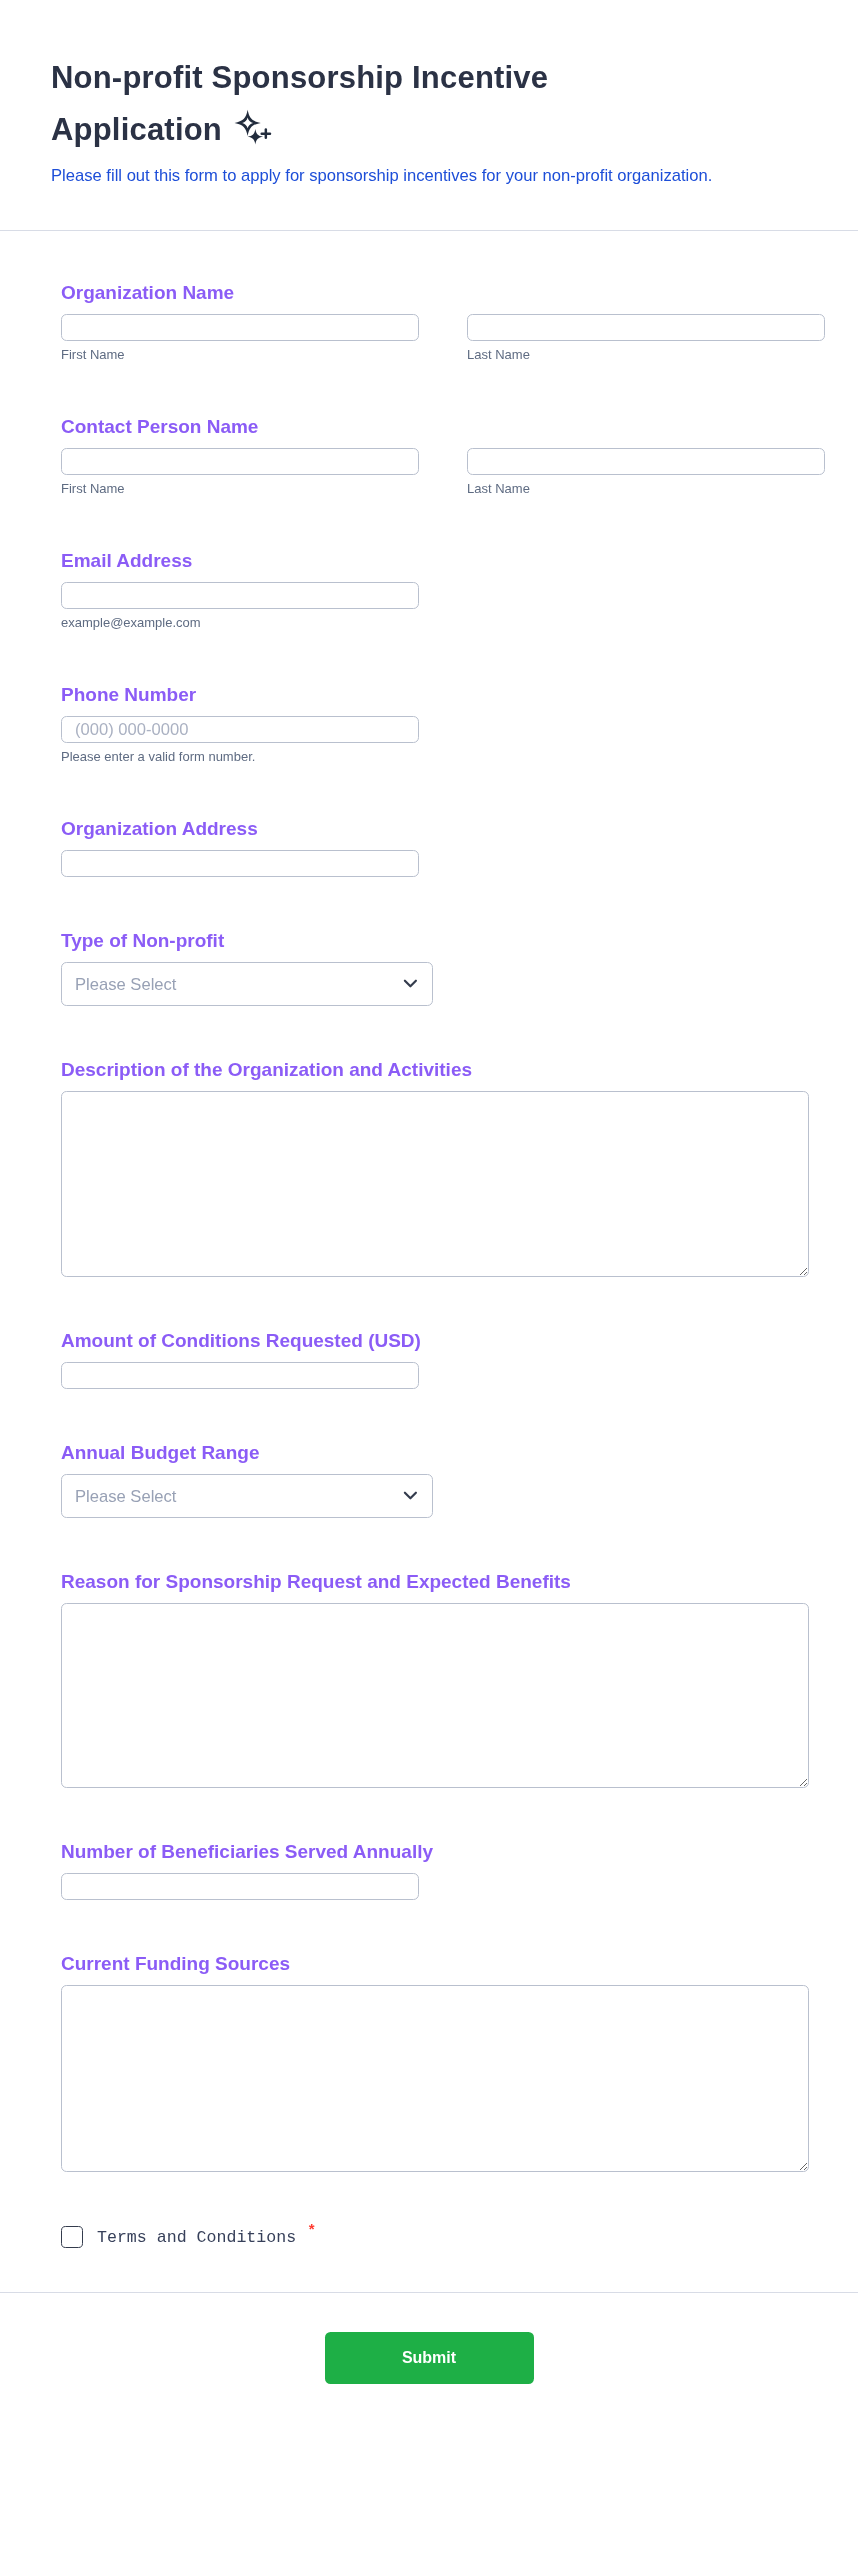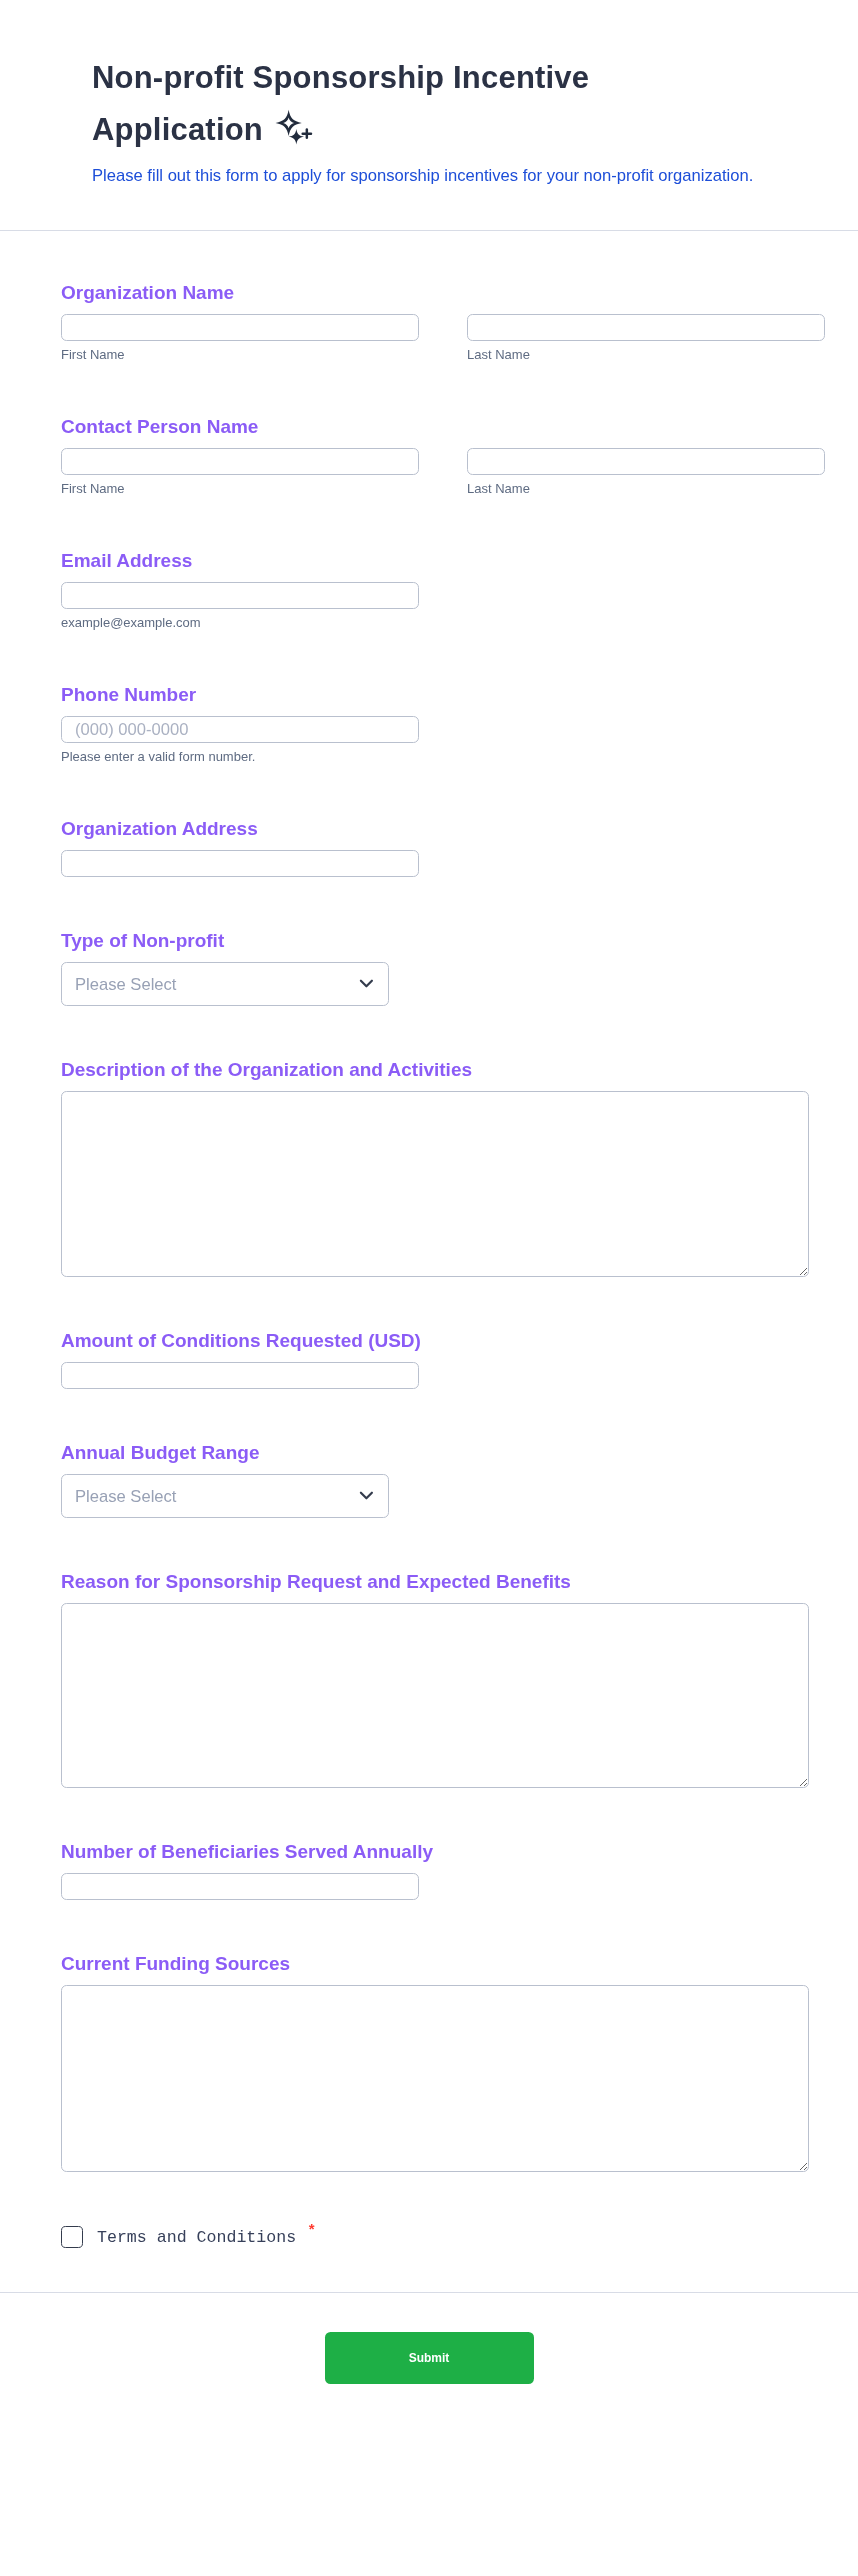--- a/index.html
+++ b/index.html
@@ -9,21 +9,21 @@
     font-family: "Liberation Sans", sans-serif;
     color: #2c3345;
     width: 858px;
     min-height: 2576px;
     margin: 0 auto;
   }
   .page { width: 858px; background: #ffffff; }
 
   
   .form-header {
-    padding: 52px 49px 40px 92px;
+    padding: 52px 49px 40px 51px;
     border-bottom: 0.9px solid #d8dce6;
   }
   .form-title {
     font-size: 31px;
     line-height: 52px;
     font-weight: 700;
     color: #2b3245;
     max-width: 590px;
     letter-spacing: 0.2px;
   }
@@ -66,21 +66,21 @@
   .input { height: 27px; padding: 0 13px; }
   .half { width: 358px; }
   .input::placeholder { color: #aab1c2; opacity: 1; }
   .sublabel {
     margin-top: 7.4px;
     font-size: 13px;
     line-height: 14.8px;
     color: #5e6b82;
     font-weight: 400;
   }
-  .select-wrap { position: relative; width: 328px; }
+  .select-wrap { position: relative; width: 372px; }
   .select {
     height: 44px;
     padding: 0 37px 0 13px;
     -webkit-appearance: none;
     appearance: none;
     color: #98a1b5;
   }
   .chevron {
     position: absolute;
     right: 14.8px; top: 15.7px;
@@ -128,21 +128,21 @@
   }
   .submit-btn {
     display: inline-block;
     min-width: 209px;
     height: 52px;
     background: #1eaf46;
     color: #ffffff;
     border: none;
     border-radius: 5.5px;
     font-family: "Liberation Sans", sans-serif;
-    font-size: 12px;
+    font-size: 16px;
     font-weight: 600;
     cursor: pointer;
   }
 </style>
 </head>
 <body>
 
 <div class="page">
 
   <header class="form-header">

